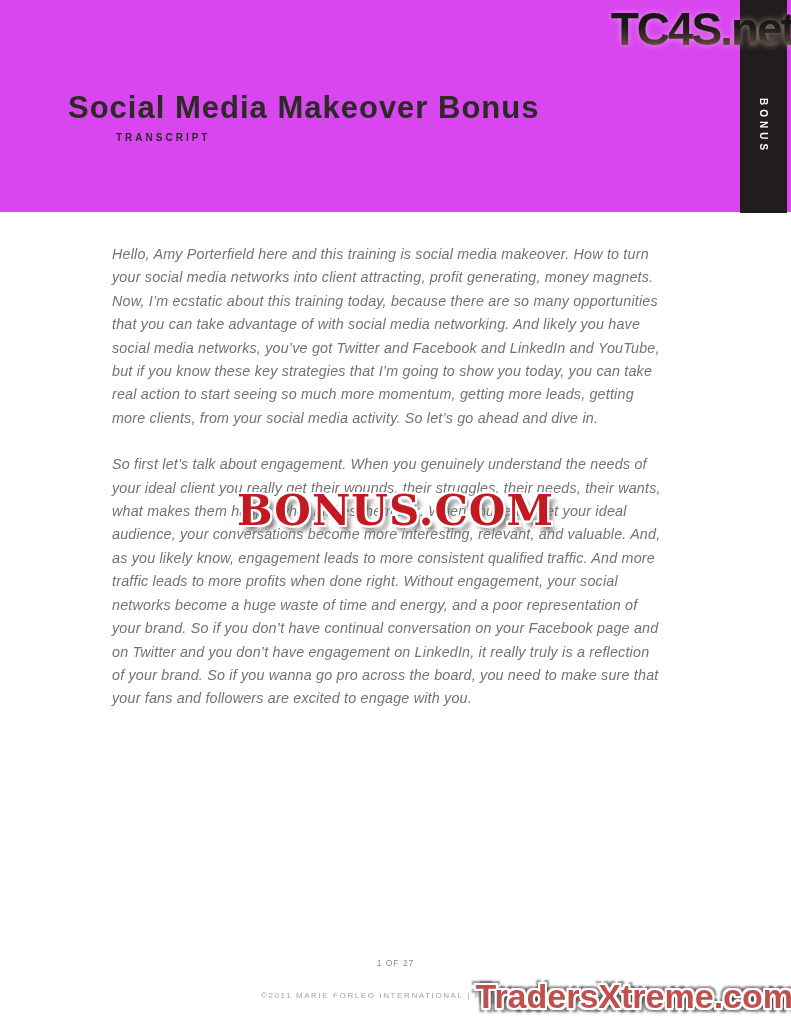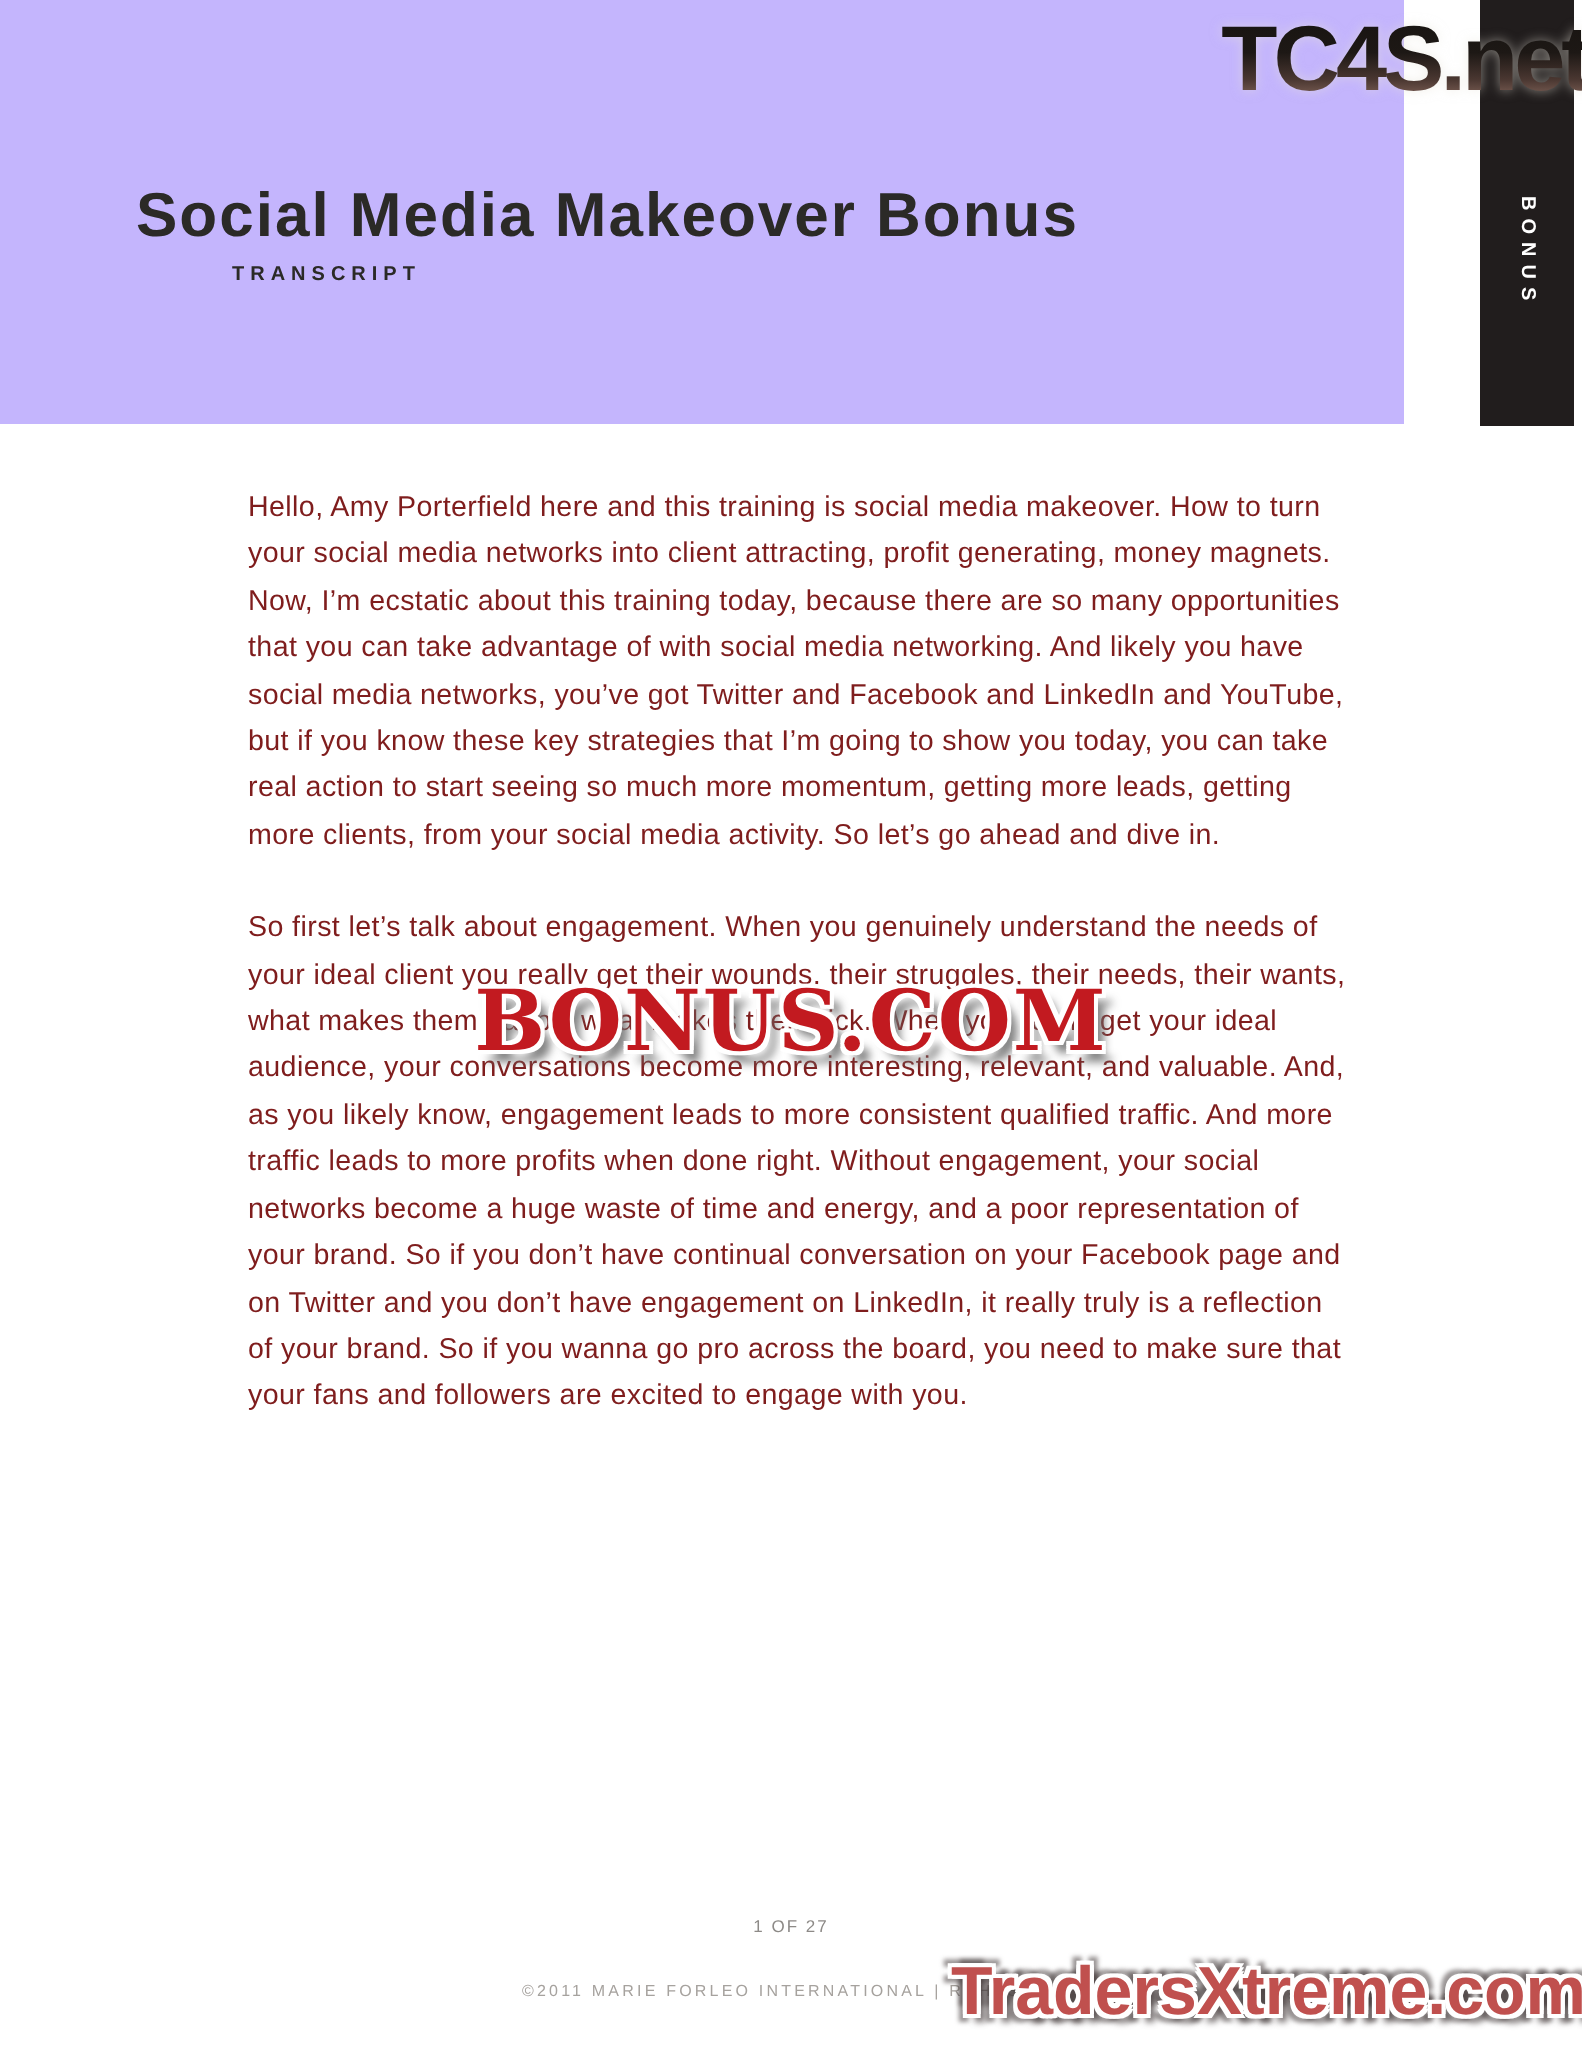--- a/index.html
+++ b/index.html
@@ -8,22 +8,22 @@
     width: 791px; height: 1024px;
     position: relative;
     background: #ffffff;
     overflow: hidden;
     font-family: "Liberation Sans", sans-serif;
   }
 
   
   .header {
     position: absolute; top: 0; left: 0;
-    width: 702px; height: 212px;
-    background: #c4b5fd;
+    width: 791px; height: 212px;
+    background: #d946ef;
     padding-left: 48px;
   }
   .title {
     position: absolute; left: 68px; top: 90px;
     font-size: 31px; font-weight: bold;
     letter-spacing: 1px;
     color: #2b2a27;
   }
   .subtitle {
     position: absolute; left: 69px; top: 132px;
@@ -62,26 +62,27 @@
     filter: drop-shadow(0 0 3px rgba(230,225,215,0.55));
   }
 
   
   .content {
     position: absolute; left: 112px; top: 243px;
     width: 620px;
     z-index: 1;
   }
   .content p {
-    margin: 0 0 23px 12px;
+    margin: 0 0 23px 0;
     font-size: 14.3px;
     line-height: 23.4px;
     letter-spacing: 0.2px;
-    color: #7f1d1d;
+    color: #737373;
     white-space: pre-line;
+    font-style: italic;
   }
 
   
   .wm-dlsub {
     position: absolute; top: 486px; left: 50%;
     transform: translateX(-50%);
     z-index: 3;
     font-family: "DejaVu Serif", serif;
     font-weight: bold;
     font-size: 42px;

